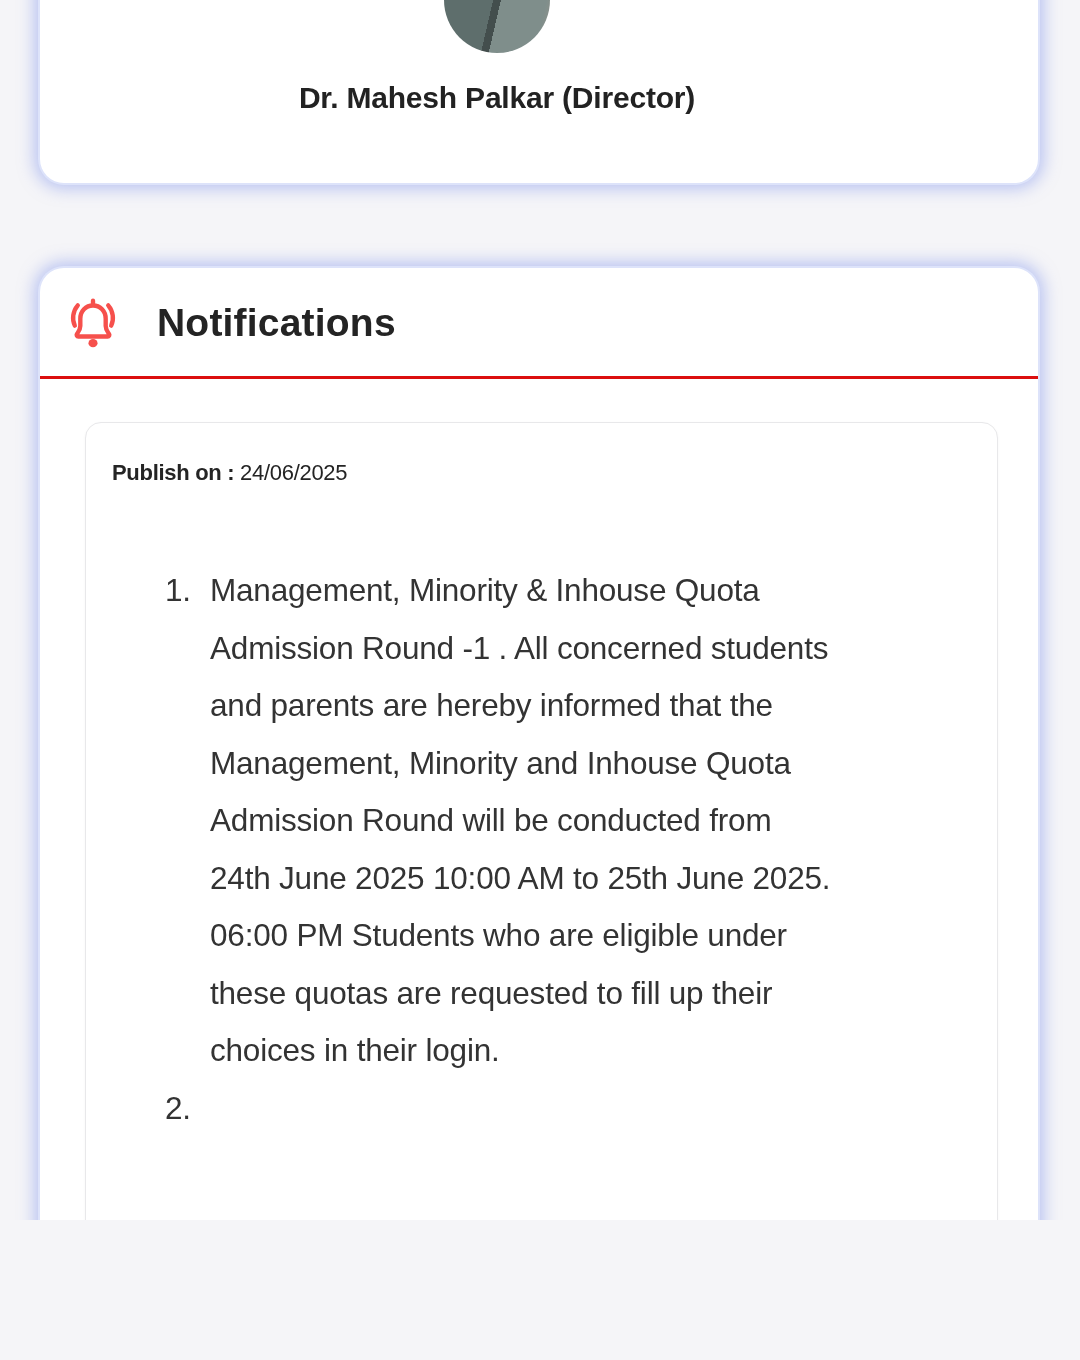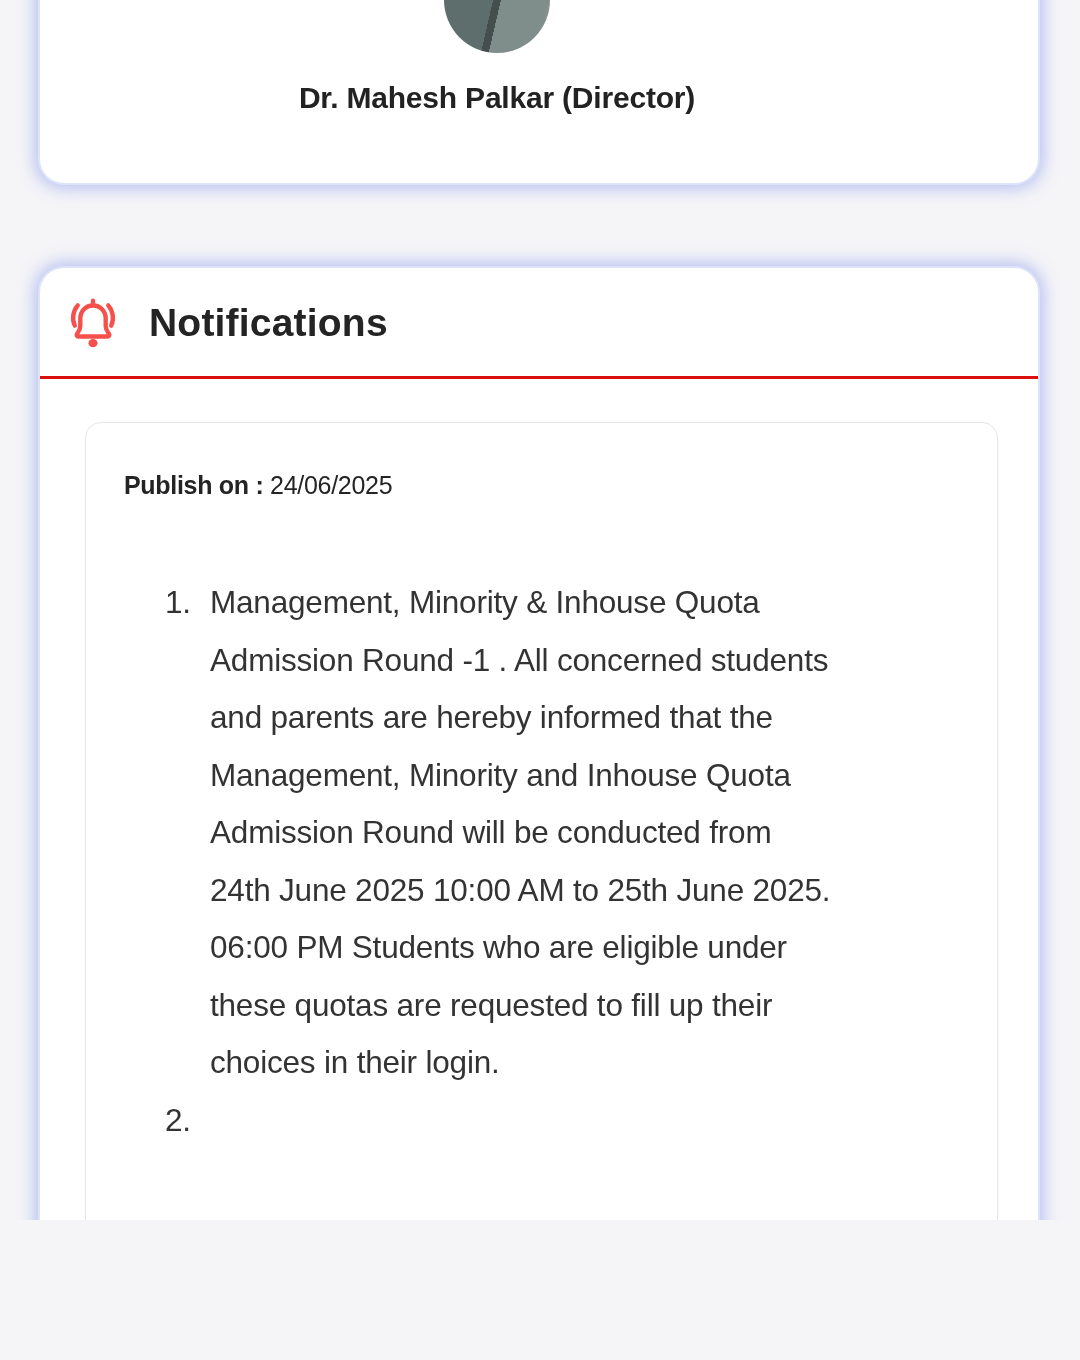--- a/index.html
+++ b/index.html
@@ -58,21 +58,21 @@
   }
 
   
   .notif-card {
     top: 268px;
     height: 1160px;
   }
   .notif-header {
     display: flex;
     align-items: center;
-    gap: 28px;
+    gap: 36px;
     padding: 26px 0 0 25px;
   }
   .bell { width: 56px; height: 58px; flex: 0 0 auto; }
   .bell svg { width: 56px; height: 58px; display: block; }
   .notif-title {
     margin: 0;
     font-size: 39px;
     font-weight: 700;
     color: #242424;
     letter-spacing: 0.2px;
@@ -86,22 +86,22 @@
     margin: 43px 40px 0 45px;
     height: 960px;
     background: #ffffff;
     border: 1px solid #e8e8ea;
     border-radius: 16px;
     padding: 25px 24px 0 22px;
     box-sizing: border-box;
     box-shadow: 0 1px 3px rgba(0,0,0,0.04);
   }
   .publish {
-    margin: 16px;
-    font-size: 25px;
+    margin: 4px;
+    font-size: 22px;
     line-height: 42px;
     color: #242424;
     letter-spacing: -0.3px;
   }
   .publish strong { font-weight: 700; }
   .notif-list {
     margin: 68px 0 0 0;
     padding: 0;
     list-style: none;
   }

